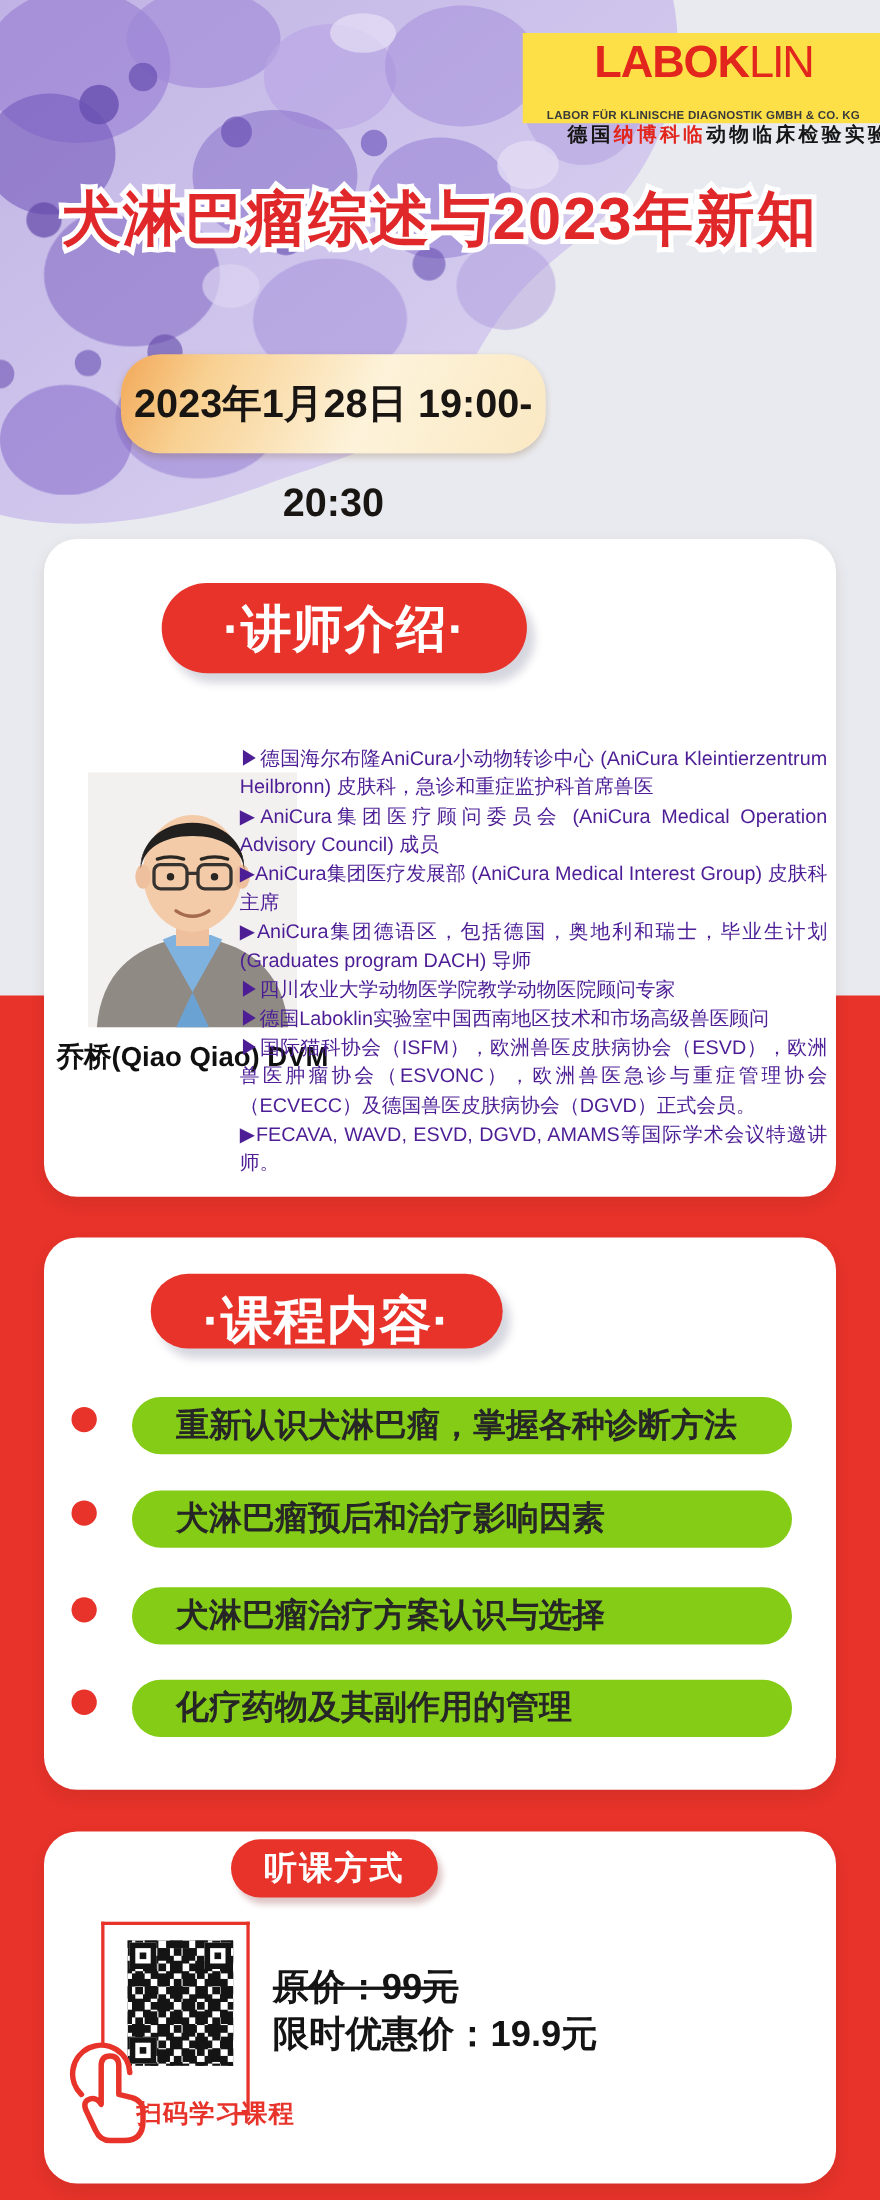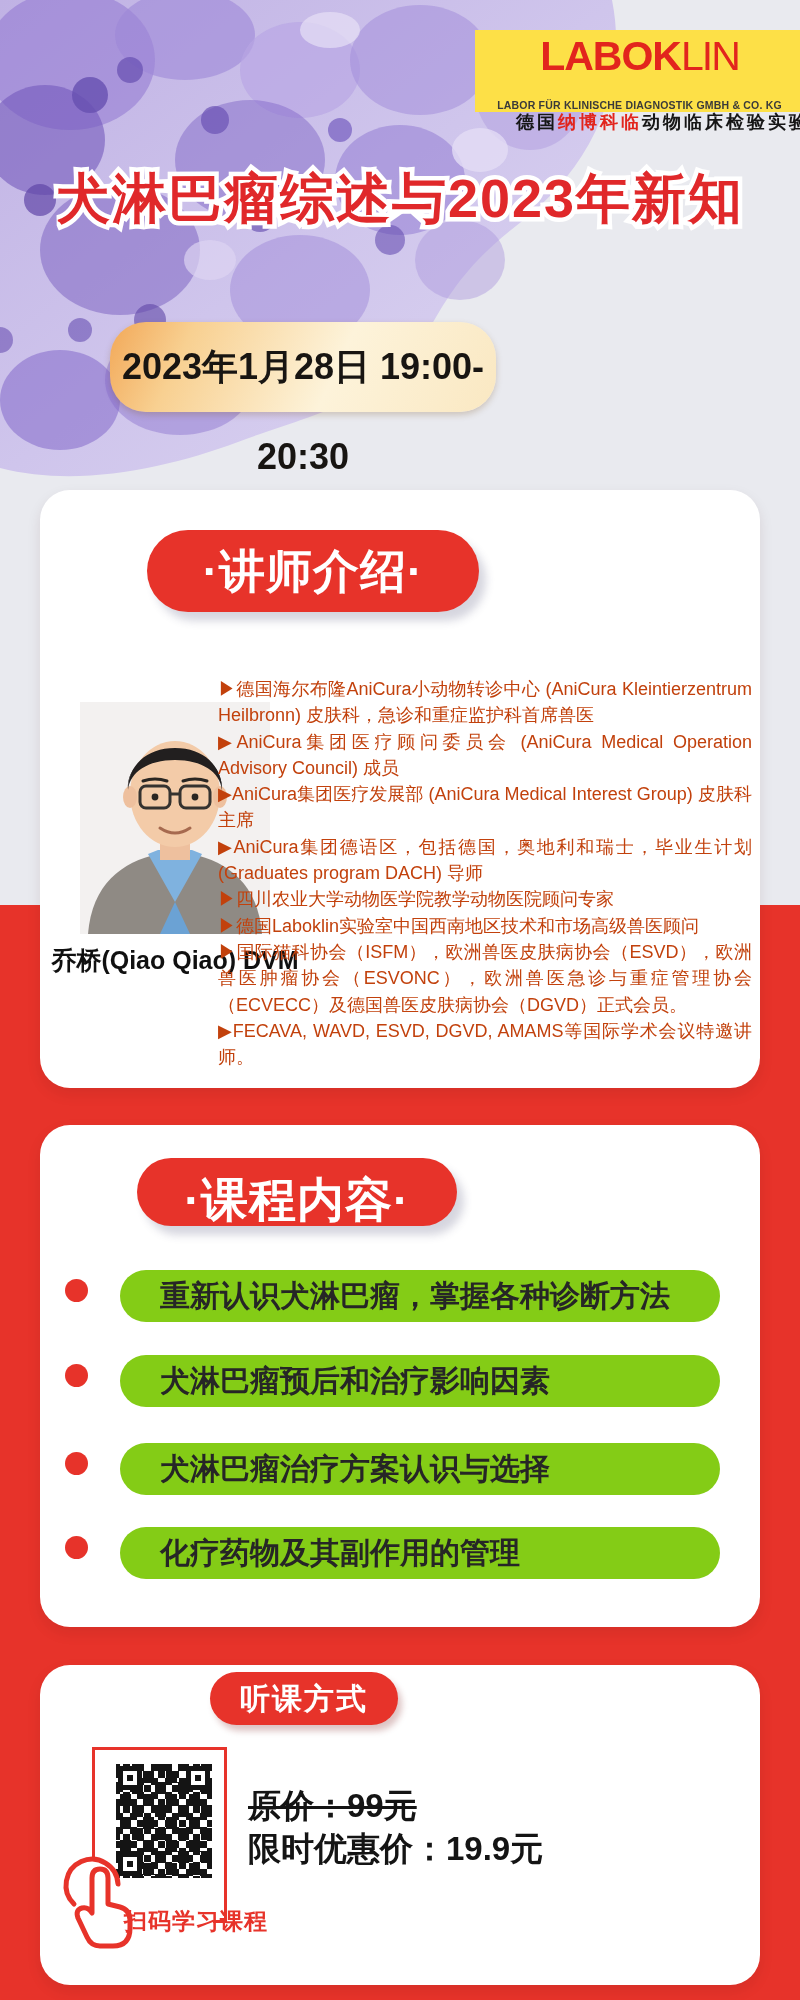--- a/index.html
+++ b/index.html
@@ -43,21 +43,21 @@
   .badge{
     background:#e7332a; color:#fff; text-align:center; font-weight:800;
     box-shadow:7px 9px 8px rgba(70,70,110,.22);
   }
   .badge1{left:147px; top:530px; width:332px; height:82px; border-radius:41px; font-size:46px; line-height:82px; letter-spacing:1px;}
   .badge2{left:137px; top:1158px; width:320px; height:68px; border-radius:42px; font-size:47px; line-height:84px; letter-spacing:1px;}
   .badge3{left:210px; top:1672px; width:188px; height:53px; border-radius:27px; font-size:30px; line-height:53px; letter-spacing:2px; box-shadow:4px 6px 6px rgba(120,20,20,.25);}
   
   .photo{left:80px; top:702px; width:190px; height:232px;}
   .lect-name{left:45px; top:944px; width:260px; text-align:center; font-size:25px; font-weight:800; color:#101010; white-space:nowrap;}
-  .creds{left:218px; top:676px; width:534px; font-size:18px; line-height:26.3px; color:#c2410c; text-align:justify;}
+  .creds{left:218px; top:676px; width:534px; font-size:18px; line-height:26.3px; color:#4c1d95; text-align:justify;}
   .creds p{margin:0;}
   
   .dot{width:23px; height:23px; border-radius:50%; background:#e7332a;}
   .item-pill{
     left:120px; width:600px; height:52px; border-radius:26px; background:#84cc16;
     font-size:30px; font-weight:700; color:#262626; line-height:52px; padding-left:40px; box-sizing:border-box; white-space:nowrap;
   }
   
   .qr-line{background:#e7332a;}
   .qr-box{left:116px; top:1764px; width:96px; height:114px; background:#fff;}

